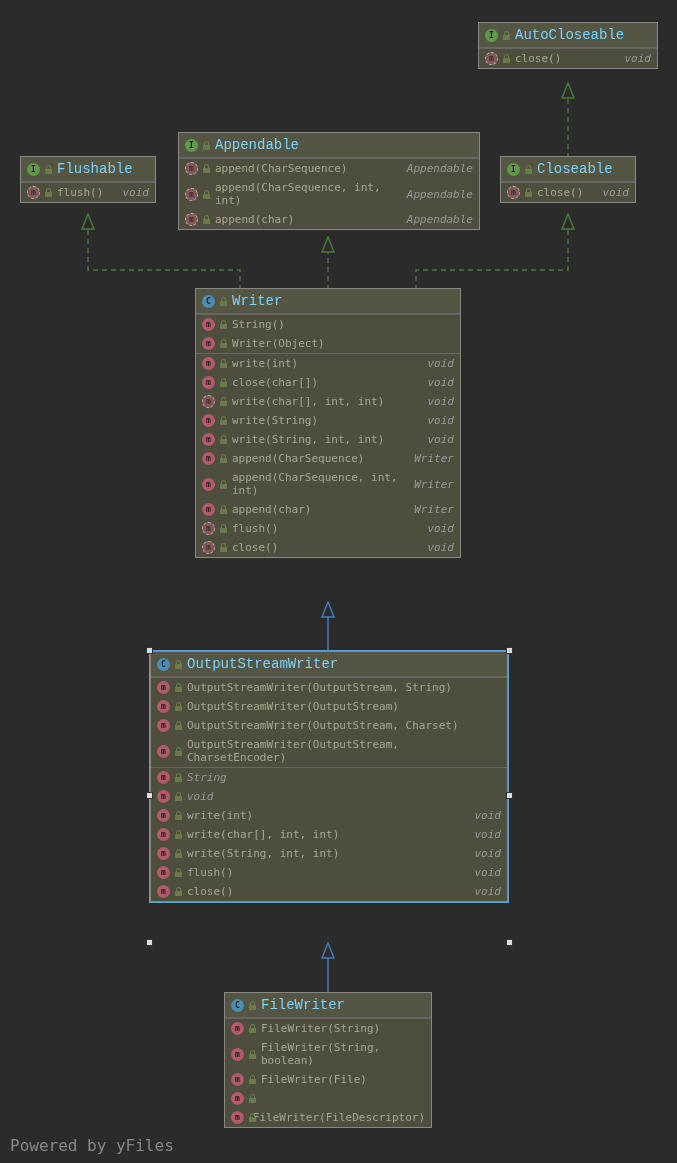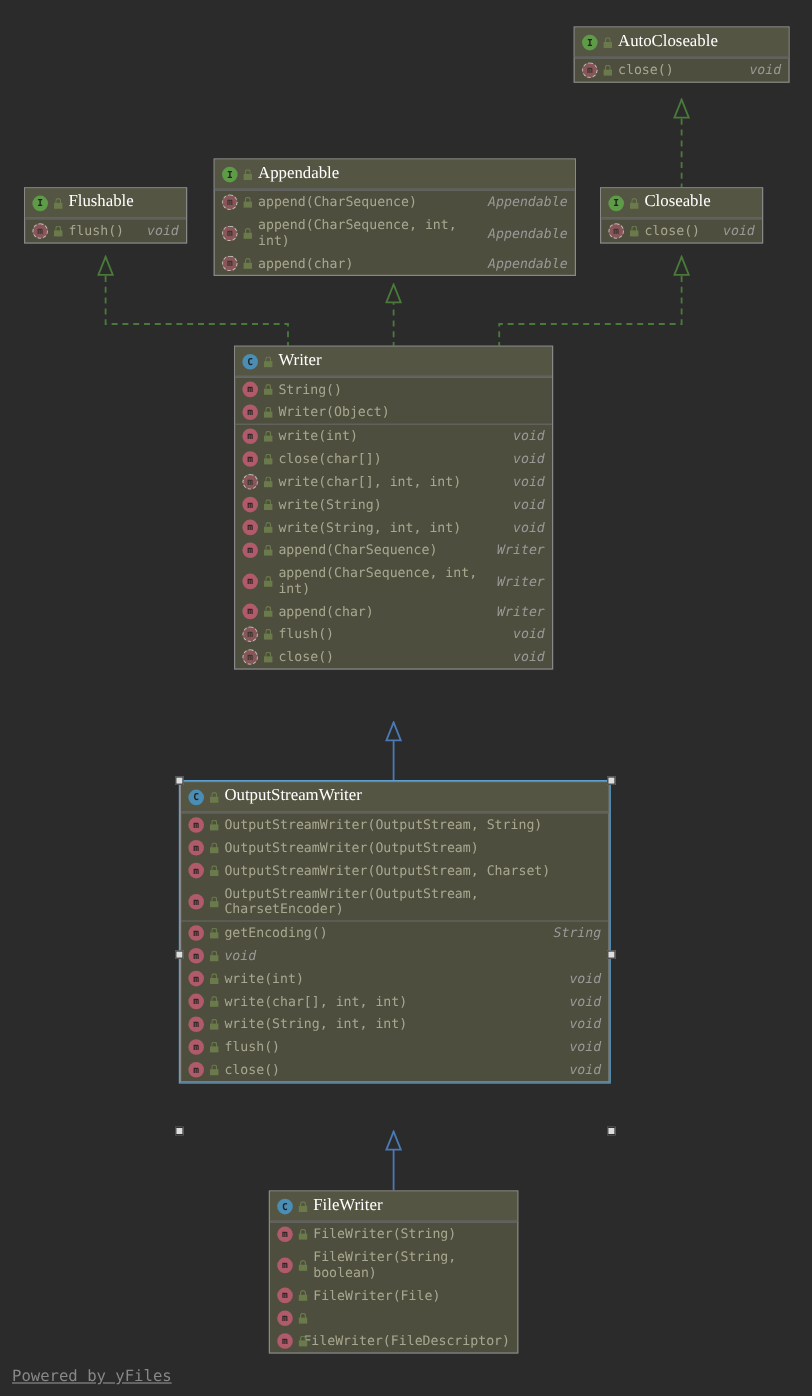--- a/index.html
+++ b/index.html
@@ -22,23 +22,23 @@
   }
   .uml-header {
     display: flex;
     align-items: center;
     gap: 4px;
     padding: 4px 6px;
     background: #555544;
     border-bottom: 1px solid #666;
   }
   .uml-title {
-    font-family: Liberation Serif, serif;
+    font-family: Liberation Mono, monospace;
     font-size: 14px;
-    color: #ffffff;
+    color: #7dd3fc;
   }
   .section {
     border-top: 1px solid #666;
   }
   .row {
     display: flex;
     align-items: center;
     gap: 4px;
     padding: 3px 6px;
     font-size: 11px;
@@ -103,22 +103,21 @@
     width: 5px;
     height: 5px;
     background: #ddd;
     border: 1px solid #333;
   }
   .footer {
     position: absolute;
     bottom: 8px;
     left: 10px;
     color: #888;
-    font-size: 13px;
-    text-decoration: underline;
+    font-size: 16px;
   }
 </style>
 </head>
 <body>
 
 <svg class="connectors">
   <defs>
     <marker id="arrow-hollow" markerWidth="12" markerHeight="10" refX="11" refY="5" orient="auto">
       <path d="M 1 1 L 11 5 L 1 9 Z" fill="#2b2b2b" stroke="#4a7a3a" stroke-width="1"></path>
     </marker>
@@ -323,21 +322,20 @@
       <div class="row">
         <span class="icon icon-method">m</span>
         <span class="lock"></span>
         <span class="sig">OutputStreamWriter(OutputStream, CharsetEncoder)</span>
       </div>
     </div>
   <div class="section">
       <div class="row">
         <span class="icon icon-method">m</span>
         <span class="lock"></span>
-        <span class="sig">getEncoding()</span>
         <span class="ret">String</span>
       </div>
       <div class="row">
         <span class="icon icon-method">m</span>
         <span class="lock"></span>
         <span class="ret">void</span>
       </div>
       <div class="row">
         <span class="icon icon-method">m</span>
         <span class="lock"></span>

